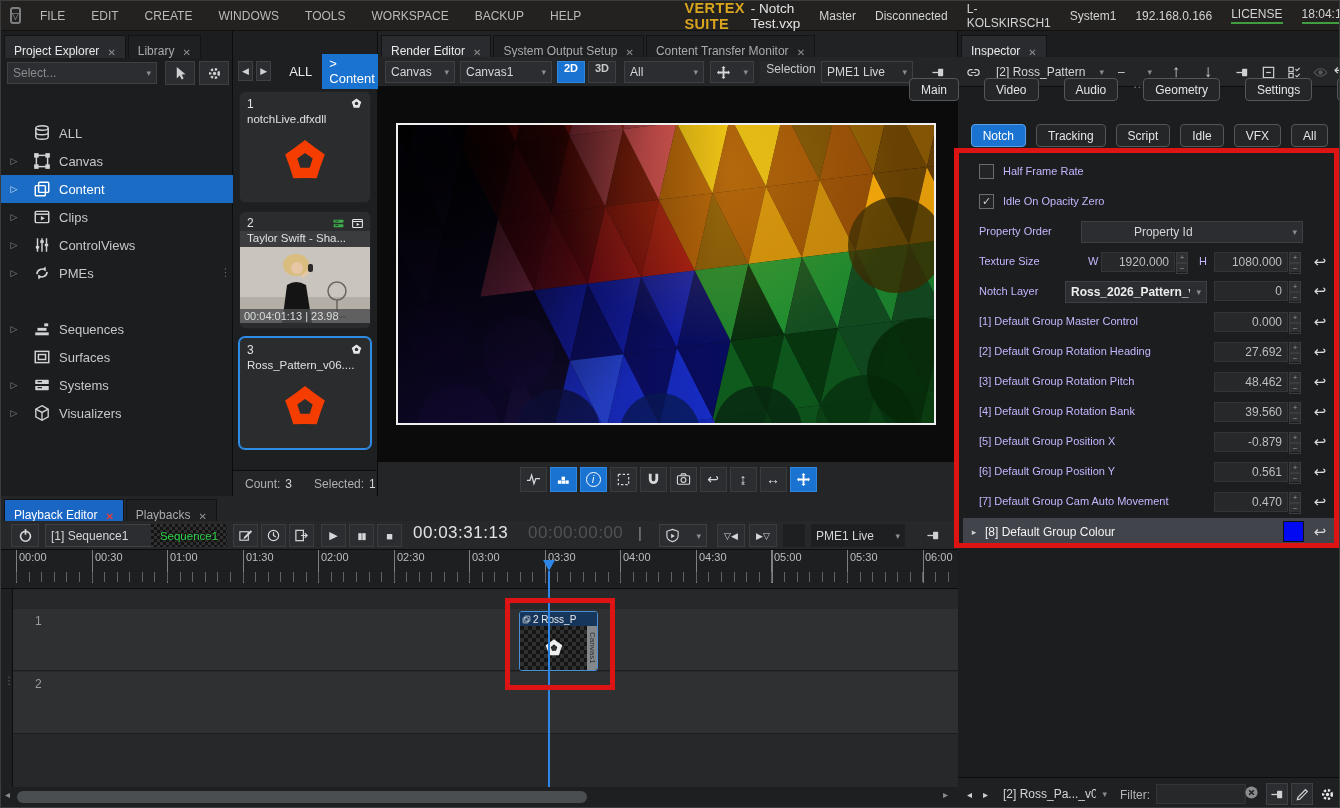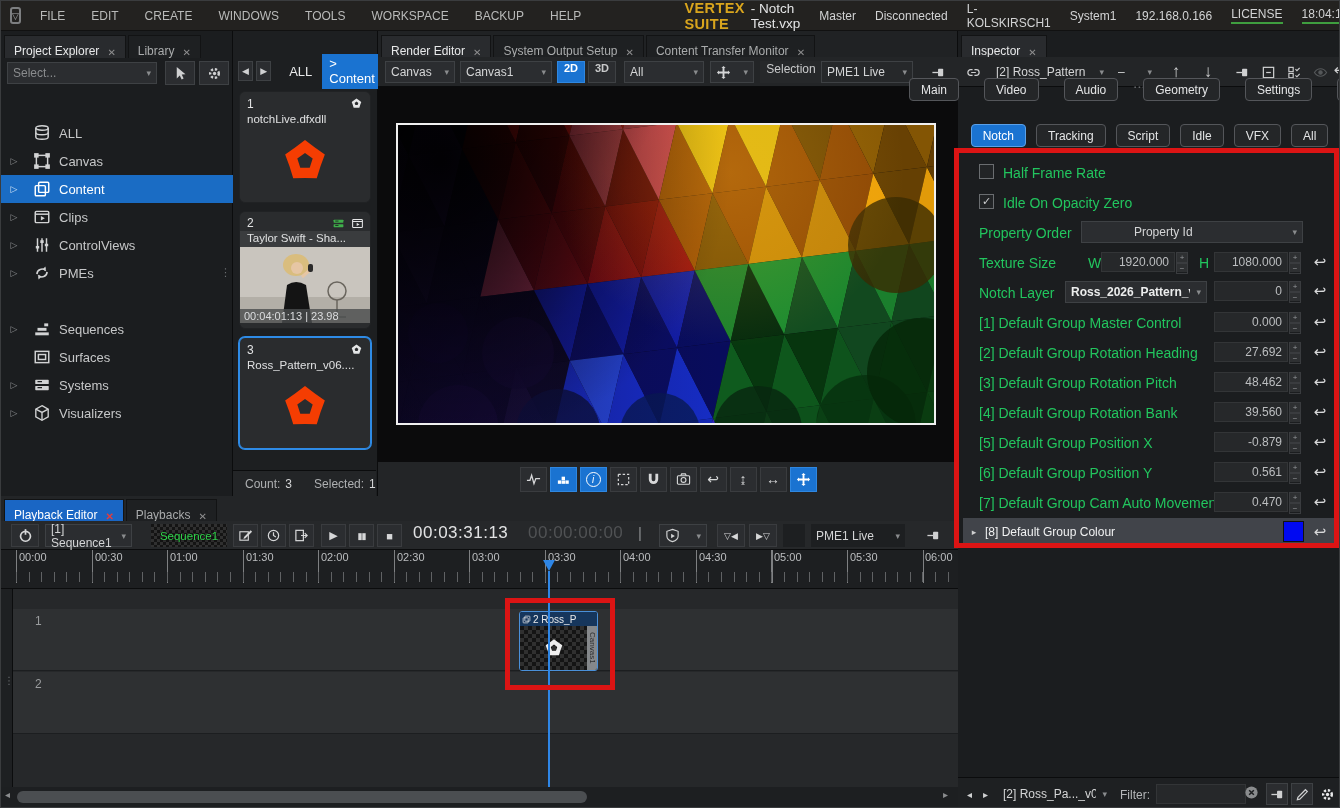--- a/index.html
+++ b/index.html
@@ -44,21 +44,21 @@
   .card.sel{border:1px solid #2e8be6;box-shadow:0 0 0 1px #2e8be6}
   .card-head{display:flex;align-items:center;padding:4px 6px 1px 7px;color:#e2e3e4;font-size:12px}
   .card-name{padding:1px 6px 3px 7px;color:#dfe0e1;font-size:11.5px;white-space:nowrap;overflow:hidden}
   .gear-orange{width:62px;height:62px;color:#f53d02}
   .gear-small{width:15px;height:15px;color:#e4e5e6;margin-left:auto}
   .vpbtn{width:27px;height:25px;display:flex;align-items:center;justify-content:center;background:#2b2d30;border:1px solid #3a3c3f;color:#d6d7d8}
   .vpbtn.blue{background:#1a73d1;border-color:#2f87e0;color:#fff}
   
   .cat-tab{height:23px;padding:0 11px;display:flex;align-items:center;background:#242628;border:1px solid #54565a;border-radius:4px;color:#e3e4e5;font-size:12px}
   .cat-tab.blue{background:#1a73d1;border-color:#5aa0e8;color:#fff}
-  .prop-label{position:absolute;color:#22c55e;font-size:14px}
+  .prop-label{position:absolute;color:#c4b5fd;font-size:11px}
   .numfield{position:absolute;height:20px;background:#26282a;border:1px solid #333537;color:#bcbec0;font-size:12px;text-align:right;padding:2px 5px 0 0}
   .spin{position:absolute;width:12px;height:20px;display:flex;flex-direction:column;background:#2e3032}
   .spin span{flex:1;display:flex;align-items:center;justify-content:center;font-size:8px;color:#95979a;border:1px solid #3a3c3f}
   .ret{position:absolute;color:#d8d9da;font-size:15px;width:20px;text-align:center}
   .cbox{position:absolute;width:15px;height:15px;background:#222426;border:1px solid #6a6d70;display:flex;align-items:center;justify-content:center;color:#cfd0d1;font-size:11px}
   .cbox .mark{display:none}
   .cbox.checked .mark{display:block}
   .annotation{position:absolute;border:5px solid #dc1414;pointer-events:none}
   
   .t-iconbtn{width:25px;height:23px;display:inline-flex;align-items:center;justify-content:center;background:#2b2d30;border:1px solid #3a3c3f;color:#d6d7d8;position:absolute;top:3px}
@@ -967,21 +967,21 @@
           <span class="x">✕</span>
         </div>
     </div>
 
     <div class="abs" style="left:0;top:25px;width:957px;height:29px;background:#26282a;border-bottom:1px solid #0b0c0d">
       <div class="t-iconbtn chip-blue" style="left:10px;width:28px">
           <svg class="ic">
             <use href="#i-power"></use>
           </svg>
         </div>
-      <div class="dd abs" style="left:44px;top:3px;width:87px;height:23px">
+      <div class="dd abs" style="left:44px;top:3px;width:117px;height:23px">
           <span>[1] Sequence1</span>
           <span class="caret">▾</span>
         </div>
       <div class="abs checker flex" style="left:150px;top:3px;width:76px;height:23px;background-size:6px 6px;justify-content:center">
           <span style="color:#2fd44a;font-size:11.5px;text-shadow:0 0 3px #000">Sequence1</span>
         </div>
       <div class="t-iconbtn" style="left:232px">
           <svg class="ic">
             <use href="#i-edit"></use>
           </svg>

